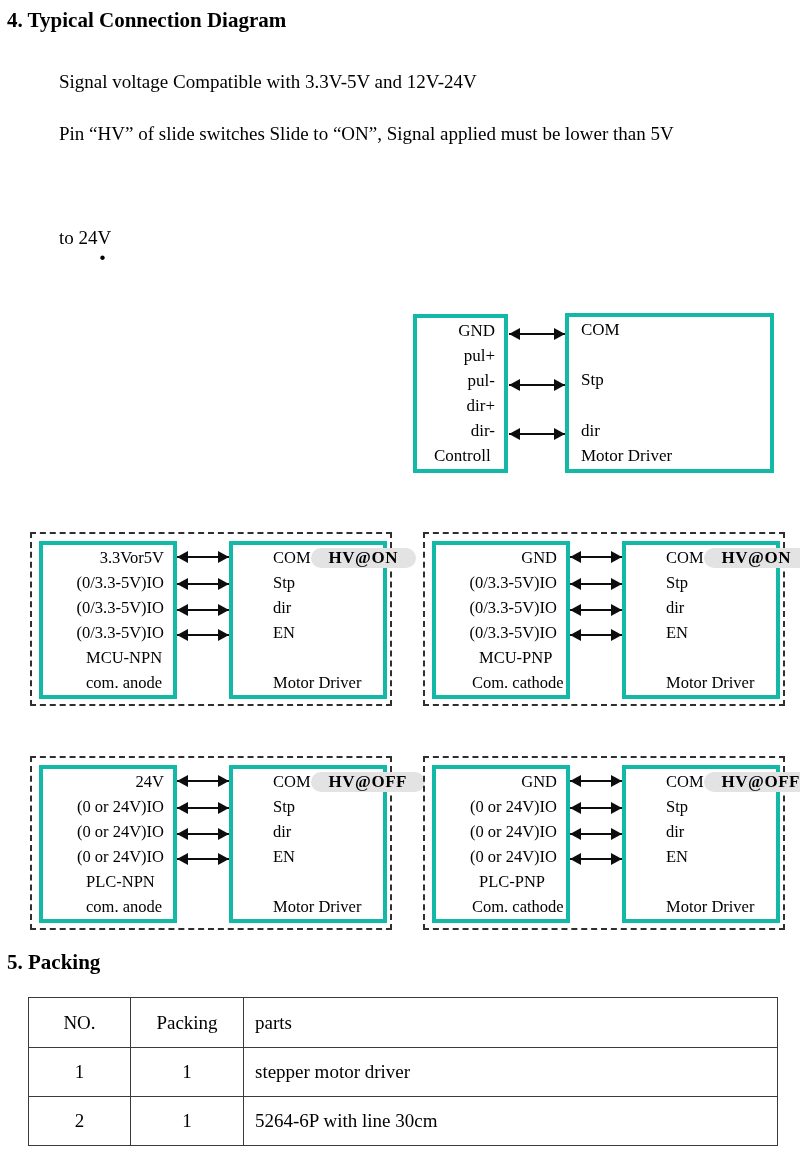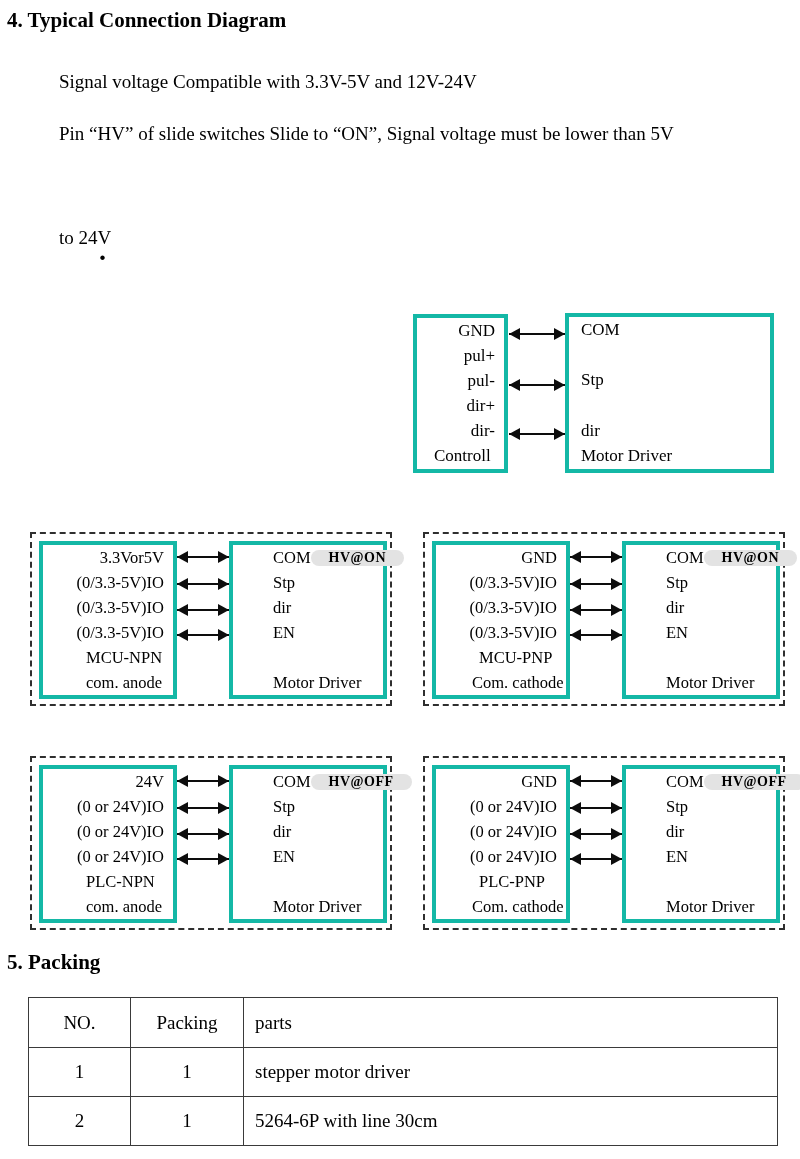--- a/index.html
+++ b/index.html
@@ -28,41 +28,41 @@
     border-top:6px solid transparent;border-bottom:6px solid transparent;}
   .arrow::before{left:0;border-right:11px solid #0d0d0d;}
   .arrow::after{right:0;border-left:11px solid #0d0d0d;}
 
   
   .diagram{position:absolute;width:362px;height:174px;border:2px dashed #2f2f2f;box-sizing:border-box;}
   .diagram .dev-box{position:absolute;left:7px;top:7px;width:138px;height:158px;}
   .diagram .drv-box{position:absolute;left:197px;top:7px;width:158px;height:158px;}
   .diagram .arrow{left:145px;width:52px;}
   .hv-badge{margin-left:auto;margin-right:5px;background:#e3e3e3;font-weight:bold;
-            font-size:14px;padding:0 18px;letter-spacing:.5px;border-radius:10px;}
+            font-size:17px;padding:0 18px;letter-spacing:.5px;border-radius:10px;}
 
   
   .ctl-box{left:413px;top:314px;width:95px;height:159px;}
   .ctl-box .r-left{padding-left:17px;}
   .mdr-box{left:565px;top:313px;width:209px;height:160px;}
 
   
   .packing{position:absolute;left:28px;top:997px;border-collapse:collapse;table-layout:fixed;}
   .packing td{border:1.6px solid #3a3a3a;font-size:19px;height:48px;padding:0;}
   .packing td.c{text-align:center;}
   .packing td.l{text-align:left;padding-left:11px;}
 </style>
 </head>
 <body>
 
 <div class="page">
 
   <h1 class="sec-title" style="left:7px;top:8px;">4. Typical Connection Diagram</h1>
   <div class="intro-line" style="top:71px;">Signal voltage Compatible with 3.3V-5V and 12V-24V</div>
-  <div class="intro-line" style="top:123px;">Pin “HV” of slide switches Slide to “ON”, Signal voltage must be lower than 5V</div>
+  <div class="intro-line" style="top:123px;">Pin “HV” of slide switches Slide to “ON”, Signal applied must be lower than 5V</div>
   <div class="intro-line" style="top:227px;">to 24V</div>
   <div class="stray">.</div>
 
   <div class="top-dg">
     <div class="box ctl-box">
       <div class="row r-right">GND</div>
       <div class="row r-right">pul+</div>
       <div class="row r-right">pul-</div>
       <div class="row r-right">dir+</div>
       <div class="row r-right">dir-</div>

